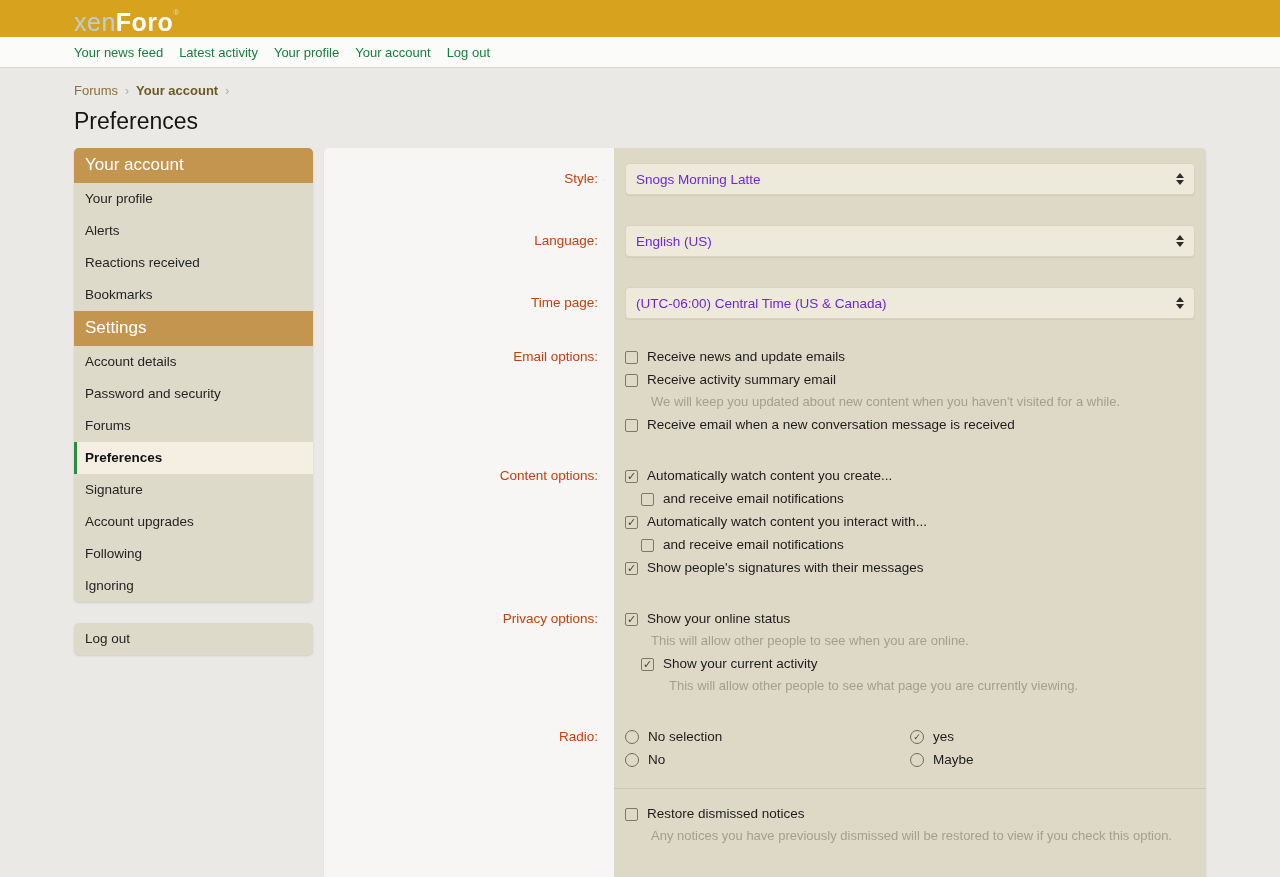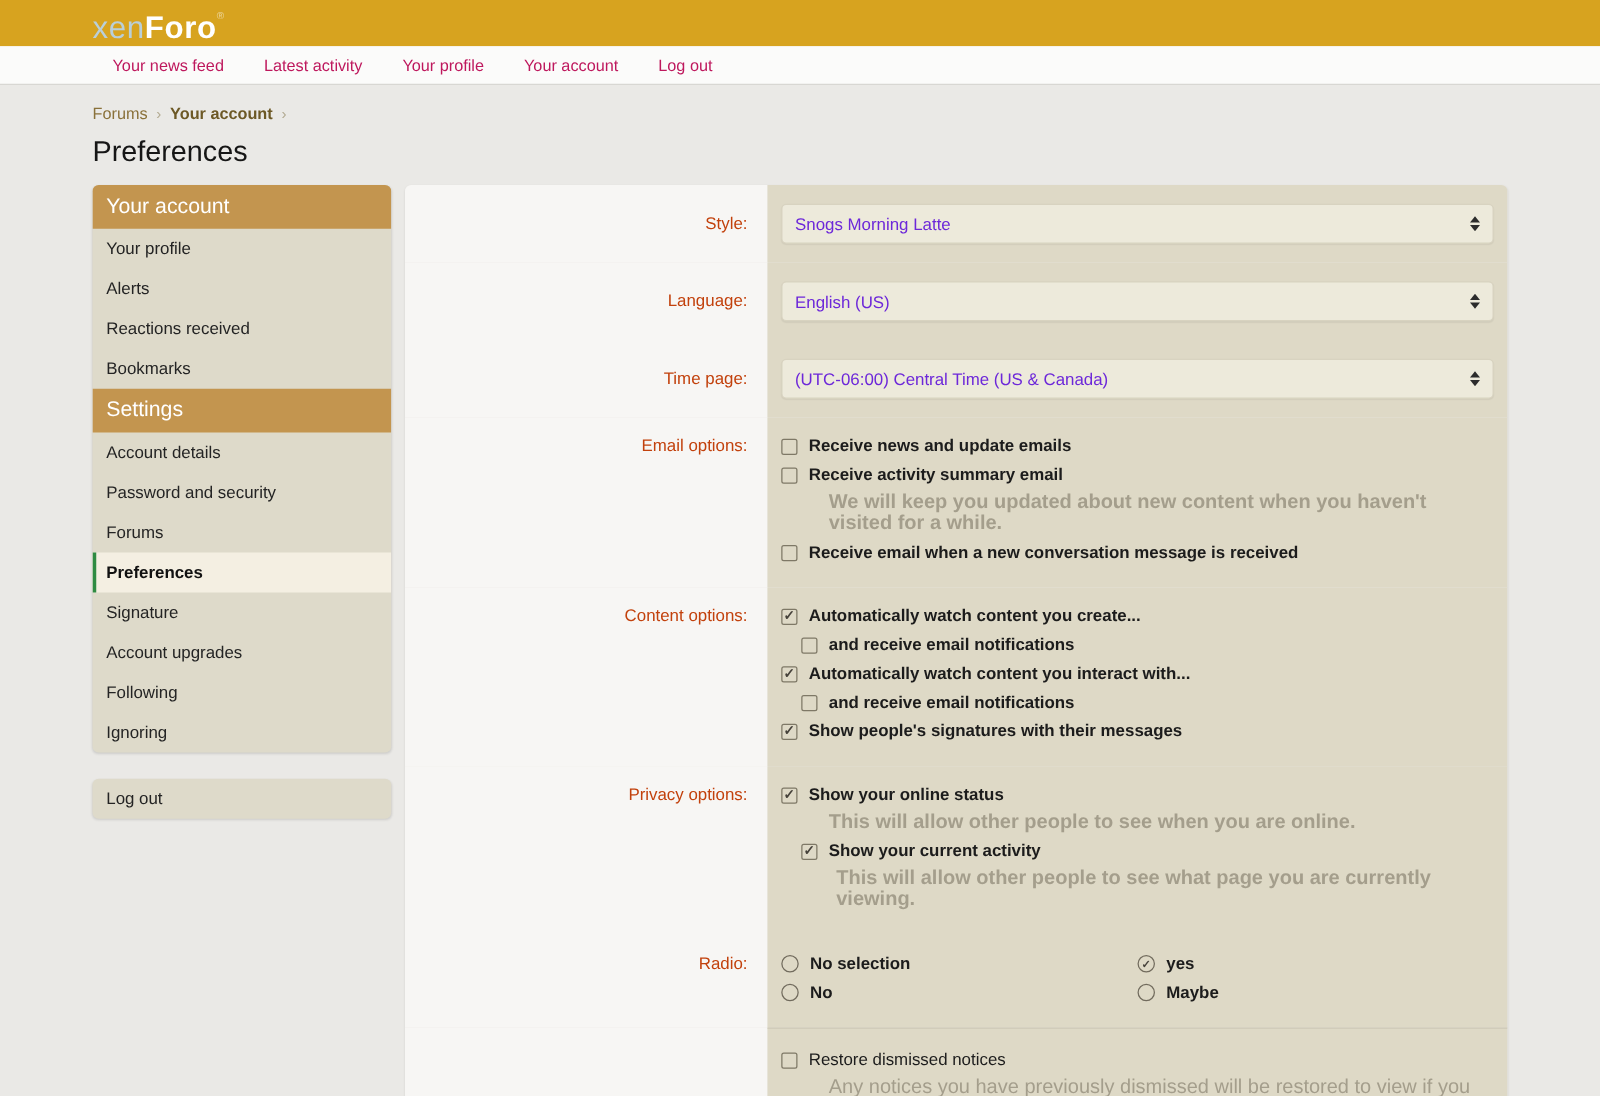--- a/index.html
+++ b/index.html
@@ -14,21 +14,21 @@
   
   .site-header { height:37px; background:var(--header-gold,#d7a31f); }
   .logo { padding-top:8px; font-size:25px; letter-spacing:.5px; cursor:pointer; display:inline-block; }
   .logo-xen { color:var(--logo-xen,#b9cfd9); }
   .logo-foro { color:#ffffff; font-weight:600; }
   .logo-reg { color:rgba(255,255,255,.55); font-size:8px; vertical-align:top; }
 
   
   .main-nav { background:var(--nav-bg,#fbfbfa); border-bottom:1px solid #d8d7d3; }
   .nav-items { display:flex; gap:16px; height:30px; align-items:center; font-size:13px; }
-  .nav-item { color:#be185d; cursor:pointer; white-space:nowrap;margin-left:16px; }
+  .nav-item { color:#15803d; cursor:pointer; white-space:nowrap; }
 
   
   .breadcrumb { padding-top:15px; font-size:13px; display:flex; align-items:center; gap:7px; }
   .crumb-root { color:var(--breadcrumb-link,#8a713a); cursor:pointer; }
   .crumb-current { color:var(--breadcrumb-current,#6d5926); font-weight:bold; cursor:pointer; }
   .crumb-sep { color:#b3ab92; font-size:12px; }
   .page-title { margin-top:10px; font-size:23px; font-weight:400; color:#161616; }
 
   
   .layout { display:flex; gap:11px; margin-top:13px; align-items:flex-start; }
@@ -48,21 +48,21 @@
   
   .main-panel { flex:1; display:grid; grid-template-columns:290px 1fr;
                 grid-template-rows:repeat(8,auto) 1fr;
                 border-radius:5px; overflow:hidden; min-height:790px;
                 box-shadow:0 1px 2px rgba(0,0,0,.10); }
   .lbl { background:var(--label-col-bg,#f7f6f4); text-align:right; padding-right:16px; }
   .ctl { background:var(--control-col-bg,#ded9c6); }
   .row-select.lbl { display:flex; align-items:center; justify-content:flex-end; }
   .row-select.ctl { display:flex; align-items:center; padding:15px 11px; height:62px; }
   .row-group.lbl { padding-top:13px; }
-  .row-group.ctl { padding:10px 11px 15px;font-weight:bold; }
+  .row-group.ctl { padding:10px 11px 15px; }
   .form-label { line-height:20px; color:#c2410c; }
 
   
   .select { flex:1; height:32px; background:var(--input-bg,#edeadb);
             border:1px solid var(--input-border,#d8d3c0); border-radius:4px;
             display:flex; align-items:center; padding:0 10px; cursor:pointer;
             box-shadow:0 1px 1px rgba(0,0,0,.06); }
   .select-value { flex:1; color:#6d28d9; }
   .select-arrows { display:flex; flex-direction:column; gap:2px; align-items:center; }
   .tri-up { width:0; height:0; border-left:4px solid transparent; border-right:4px solid transparent;
@@ -73,22 +73,22 @@
   
   .check-line { display:flex; align-items:center; min-height:20px; margin:3px 0; cursor:pointer; }
   .check-line.indent { margin-left:16px; }
   .cb { width:13px; height:13px; border:1px solid #7e7866; border-radius:2px; margin-right:9px;
         flex:none; display:flex; align-items:center; justify-content:center;
         font-size:11px; line-height:11px; color:#45413a; }
   .rb { width:14px; height:14px; border:1px solid #716b5d; border-radius:50%; margin-right:9px;
         flex:none; display:flex; align-items:center; justify-content:center;
         font-size:9px; line-height:9px; color:#45413a; }
   .opt-text { line-height:20px; color:#1c1c1c; }
-  .hint { font-size:16px; line-height:17px; color:var(--hint,#a49e8c);
-          margin:0 0 5px 38px; }
+  .hint { font-size:13px; line-height:17px; color:var(--hint,#a49e8c);
+          margin:0 0 5px 26px; }
   .hint.indent-hint { margin-left:44px; }
 
   .radio-grid { display:grid; grid-template-columns:1fr 1fr; }
   .row-notices.ctl { border-top:1px solid var(--divider,#cdc8b6); padding:12px 11px 16px; }
   .filler { min-height:50px; }
 </style>
 </head>
 <body>
 
 <header class="site-header">

